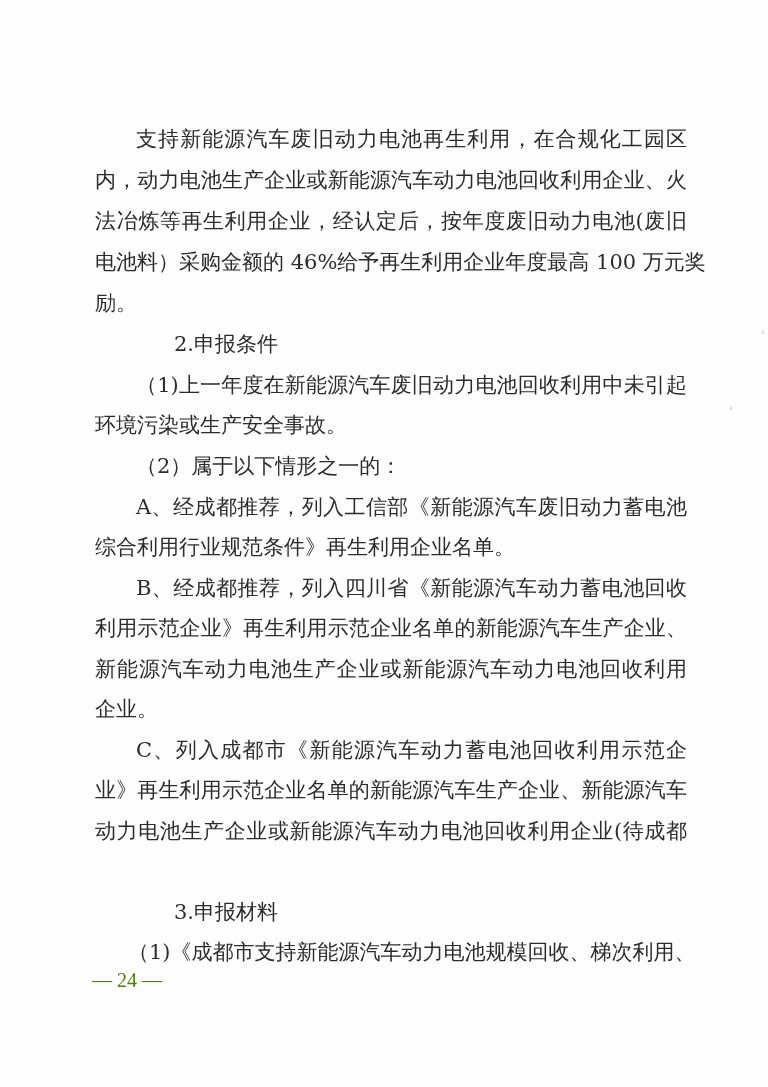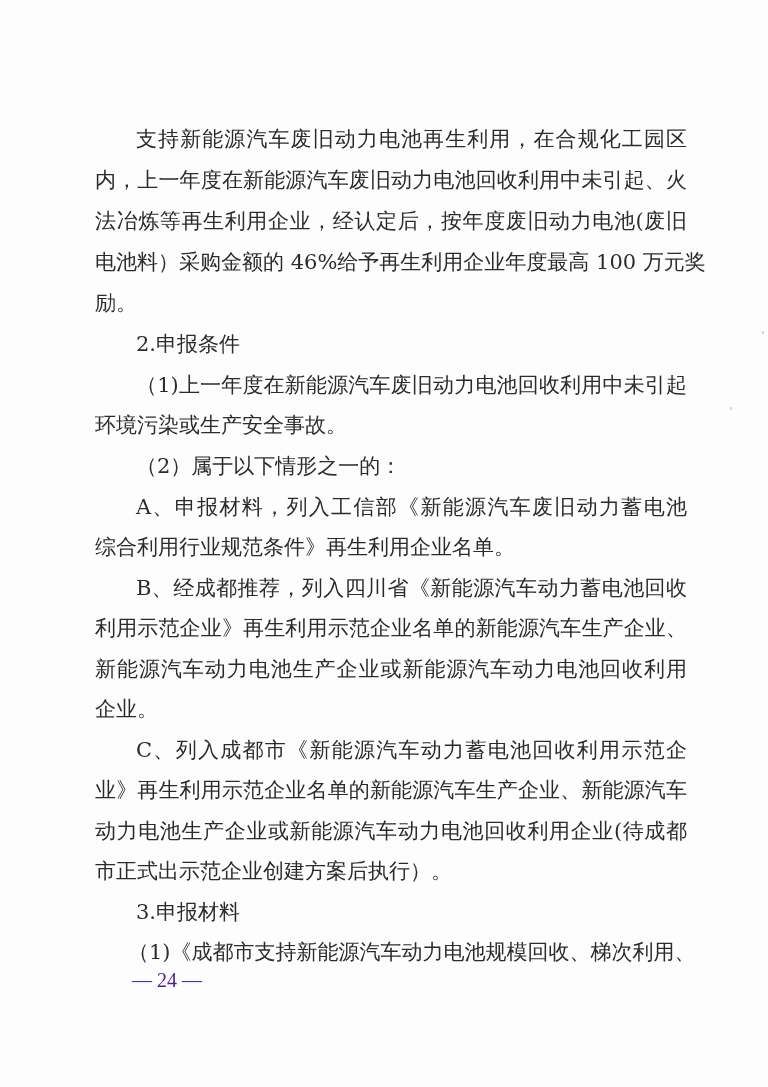--- a/index.html
+++ b/index.html
@@ -8,51 +8,50 @@
     font-family: "DejaVu Serif", "Liberation Serif", serif; color: #2a2a2a;
   }
   .page { position: absolute; left: 0; top: 0; width: 768px; height: 764px; }
   .line {
     position: absolute; left: 95px; width: 592px; font-size: 21px; line-height: 28px;
     white-space: nowrap; text-align: justify; text-align-last: justify; letter-spacing: 0;
     color: #2b2b2b;
   }
   .line.indent { left: 136px; width: 551px; }
   .line.short { text-align-last: left; }
-  .line.heading { text-align-last: left; }
+  .line.heading { text-align-last: left; margin-left: 38px; }
   .pagenum {
     position: absolute; left: 92px; top: 967px; font-size: 20px; line-height: 26px;
-    font-family: "Liberation Serif", serif; color: #4c1d95; white-space: nowrap; margin-left: 40px;
+    font-family: "Liberation Serif", serif; color: #4d7c0f; white-space: nowrap;
   }
   .speck { position: absolute; width: 2px; height: 3px; background: #d9d9d9; }
 </style>
 </head>
 <body>
 
 <div class="page">
   <div class="line indent" style="top:125px">支持新能源汽车废旧动力电池再生利用，在合规化工园区</div>
-  <div class="line" style="top:166px">内，上一年度在新能源汽车废旧动力电池回收利用中未引起、火</div>
+  <div class="line" style="top:166px">内，动力电池生产企业或新能源汽车动力电池回收利用企业、火</div>
   <div class="line" style="top:207px">法冶炼等再生利用企业，经认定后，按年度废旧动力电池(废旧</div>
   <div class="line" style="top:248px">电池料）采购金额的 46%给予再生利用企业年度最高 100 万元奖</div>
   <div class="line short" style="top:289px">励。</div>
 
   <div class="line indent heading" style="top:330px">2.申报条件</div>
   <div class="line indent" style="top:371px">（1)上一年度在新能源汽车废旧动力电池回收利用中未引起</div>
   <div class="line short" style="top:411px">环境污染或生产安全事故。</div>
   <div class="line indent short" style="top:452px">（2）属于以下情形之一的：</div>
-  <div class="line indent" style="top:493px">A、申报材料，列入工信部《新能源汽车废旧动力蓄电池</div>
+  <div class="line indent" style="top:493px">A、经成都推荐，列入工信部《新能源汽车废旧动力蓄电池</div>
   <div class="line short" style="top:533px">综合利用行业规范条件》再生利用企业名单。</div>
   <div class="line indent" style="top:574px">B、经成都推荐，列入四川省《新能源汽车动力蓄电池回收</div>
   <div class="line" style="top:614px">利用示范企业》再生利用示范企业名单的新能源汽车生产企业、</div>
   <div class="line" style="top:655px">新能源汽车动力电池生产企业或新能源汽车动力电池回收利用</div>
   <div class="line indent" style="top:736px">C、列入成都市《新能源汽车动力蓄电池回收利用示范企</div>
   <div class="line short" style="top:695px">企业。</div>
   <div class="line" style="top:776px">业》再生利用示范企业名单的新能源汽车生产企业、新能源汽车</div>
   <div class="line" style="top:817px">动力电池生产企业或新能源汽车动力电池回收利用企业(待成都</div>
-  <div class="line short" style="top:857px">市正式出示范企业创建方案后执行）。</div>
 
   <div class="line indent heading" style="top:898px">3.申报材料</div>
   <div class="line" style="top:938px; left:128px; width:559px">（1)《成都市支持新能源汽车动力电池规模回收、梯次利用、</div>
 
   <div class="pagenum">— 24 —</div>
 
   <div class="speck" style="left:762px; top:331px"></div>
   <div class="speck" style="left:730px; top:407px"></div>
 </div>
 

